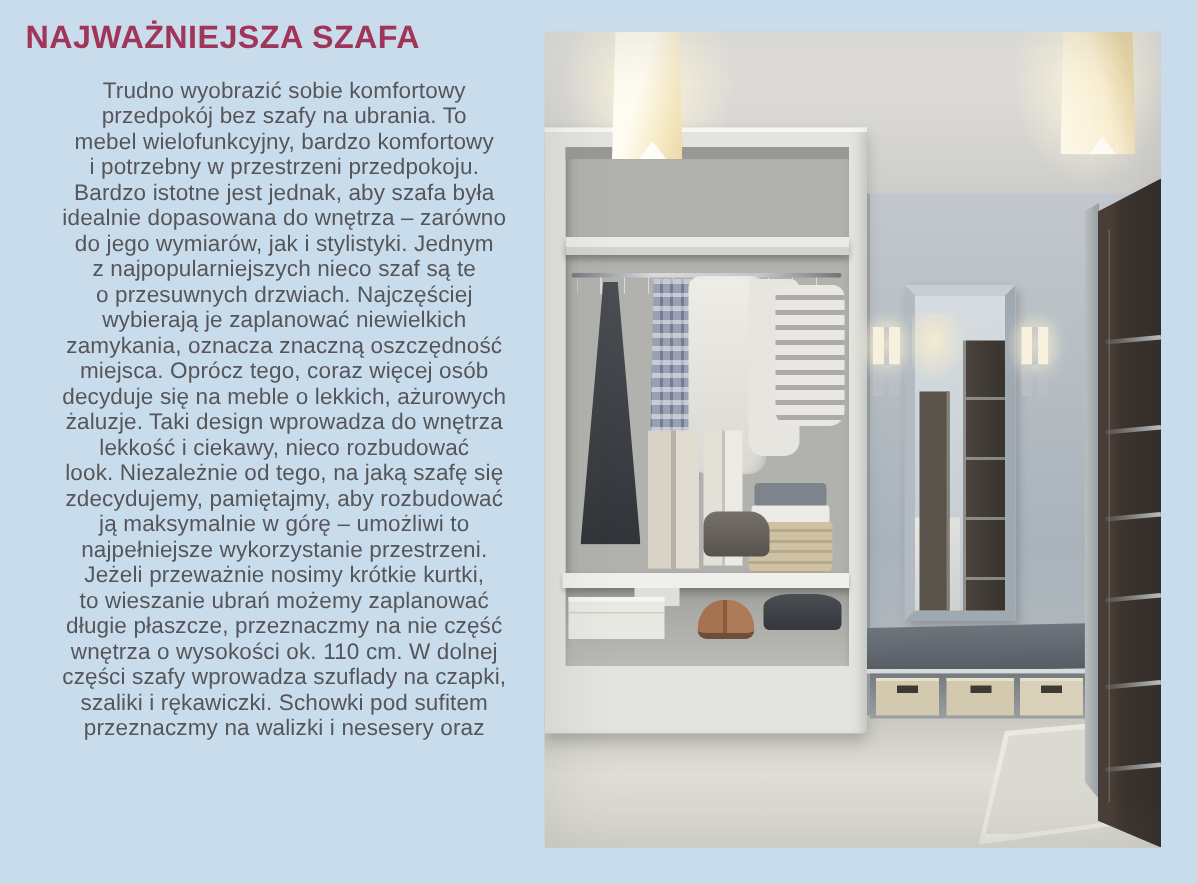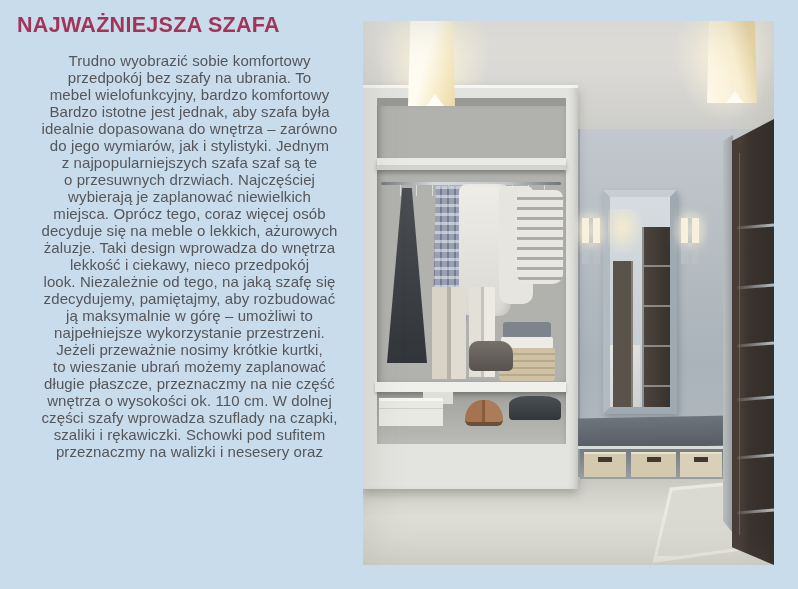--- a/index.html
+++ b/index.html
@@ -172,30 +172,32 @@
 <body>
 
 <div class="page">
 
   <div>
     <h1 class="title">NAJWAŻNIEJSZA SZAFA</h1>
     <div class="body-text">
         <p class="line">Trudno wyobrazić sobie komfortowy</p>
         <p class="line">przedpokój bez szafy na ubrania. To</p>
         <p class="line">mebel wielofunkcyjny, bardzo komfortowy</p>
+        <p class="line">i potrzebny w przestrzeni przedpokoju.</p>
         <p class="line">Bardzo istotne jest jednak, aby szafa była</p>
         <p class="line">idealnie dopasowana do wnętrza – zarówno</p>
         <p class="line">do jego wymiarów, jak i stylistyki. Jednym</p>
-        <p class="line">z najpopularniejszych szafa szaf są te</p>
+        <p class="line">z najpopularniejszych nieco szaf są te</p>
         <p class="line">o przesuwnych drzwiach. Najczęściej</p>
         <p class="line">wybierają je zaplanować niewielkich</p>
+        <p class="line">zamykania, oznacza znaczną oszczędność</p>
         <p class="line">miejsca. Oprócz tego, coraz więcej osób</p>
         <p class="line">decyduje się na meble o lekkich, ażurowych</p>
         <p class="line">żaluzje. Taki design wprowadza do wnętrza</p>
-        <p class="line">lekkość i ciekawy, nieco przedpokój</p>
+        <p class="line">lekkość i ciekawy, nieco rozbudować</p>
         <p class="line">look. Niezależnie od tego, na jaką szafę się</p>
         <p class="line">zdecydujemy, pamiętajmy, aby rozbudować</p>
         <p class="line">ją maksymalnie w górę – umożliwi to</p>
         <p class="line">najpełniejsze wykorzystanie przestrzeni.</p>
         <p class="line">Jeżeli przeważnie nosimy krótkie kurtki,</p>
         <p class="line">to wieszanie ubrań możemy zaplanować</p>
         <p class="line">długie płaszcze, przeznaczmy na nie część</p>
         <p class="line">wnętrza o wysokości ok. 110 cm. W dolnej</p>
         <p class="line">części szafy wprowadza szuflady na czapki,</p>
         <p class="line">szaliki i rękawiczki. Schowki pod sufitem</p>

